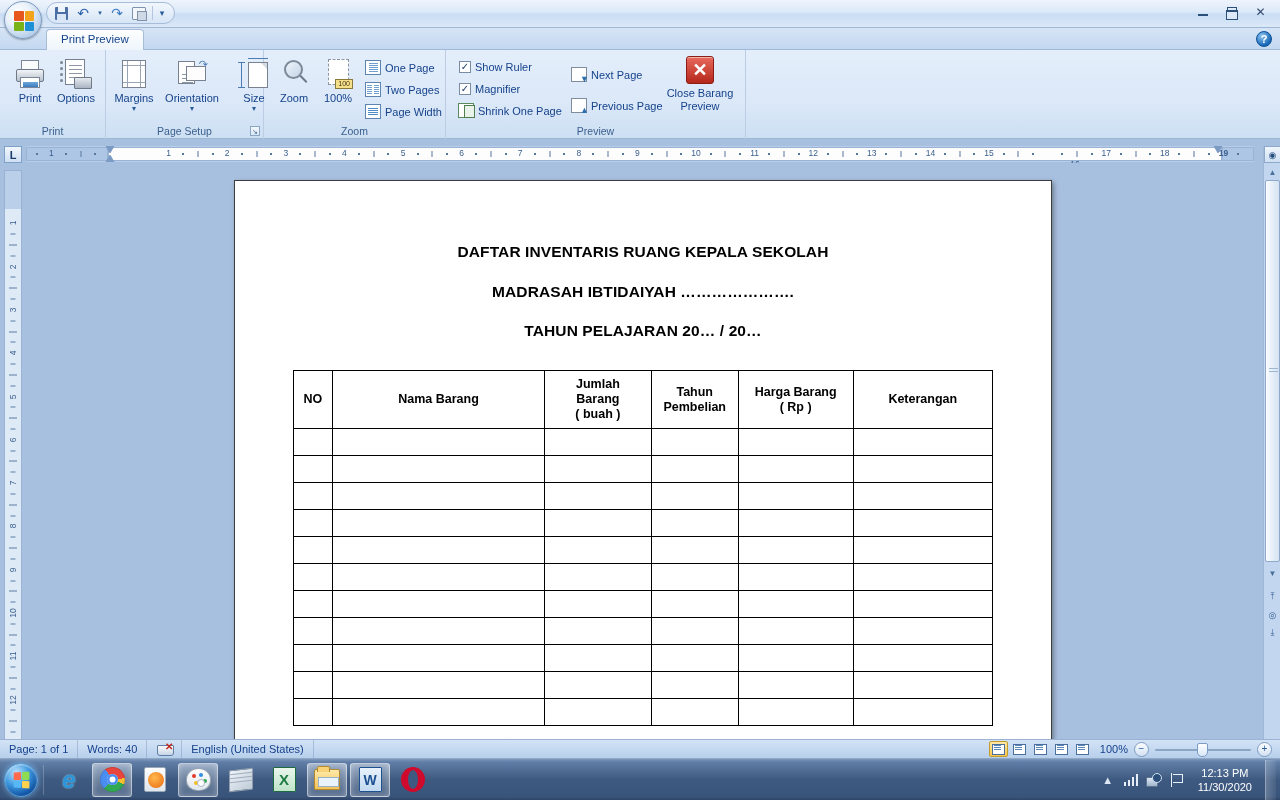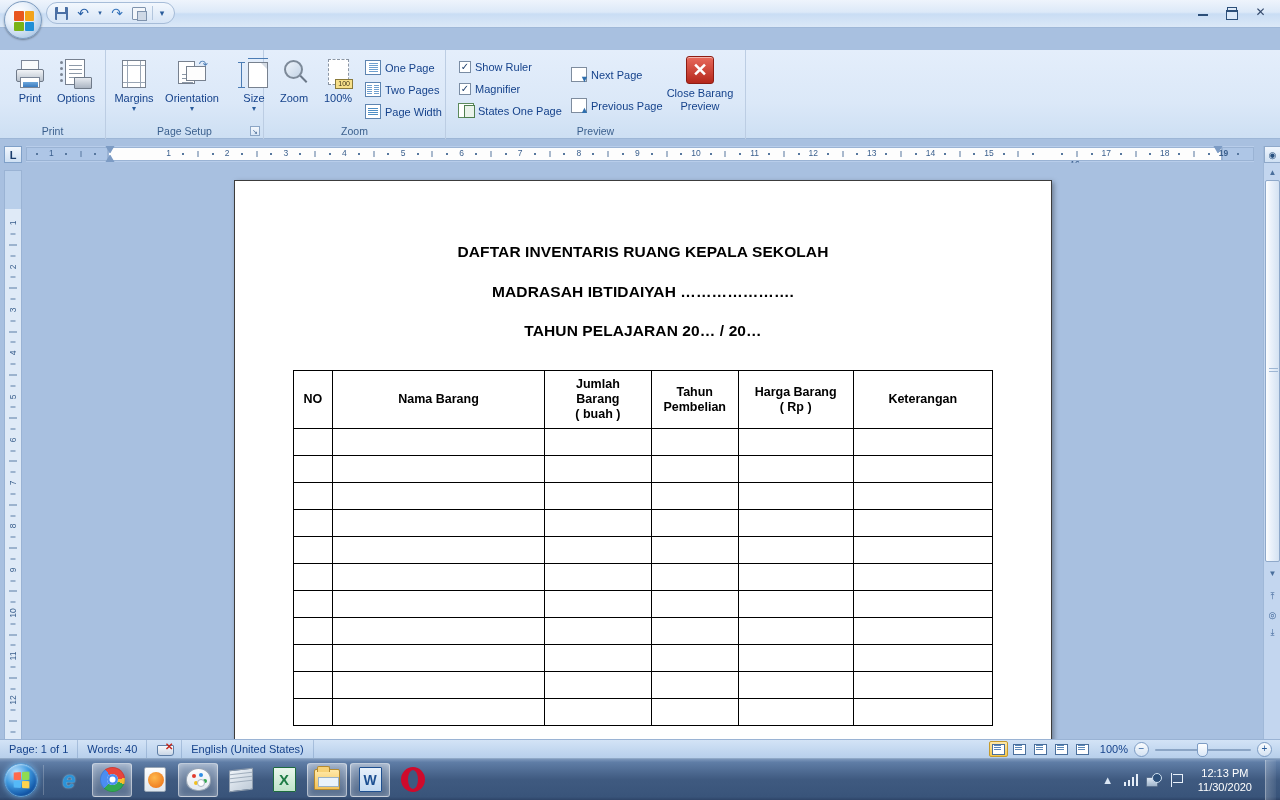--- a/index.html
+++ b/index.html
@@ -470,20 +470,24 @@
         </div>
       <div class="win-btn">
           <span class="wb-max"></span>
         </div>
       <div class="win-btn close">
           <span>✕</span>
         </div>
     </div>
   </div>
 
+  <div class="ribbon-tabs">
+    <div class="tab">Print Preview</div>
+    <div class="help-btn">?</div>
+  </div>
 
   <div class="ribbon">
 
     <div class="grp" style="left:0; width:106px;">
       <div class="bigbtn" style="left:4px;">
         <div class="ic">
           <span class="printer-top"></span>
             <span class="printer-body"></span>
             <span class="printer-out"></span>
         </div>
@@ -584,21 +588,21 @@
       <div class="smallbtn" style="left:10px; top:7px;">
         <span class="chk">✓</span>
         <span>Show Ruler</span>
       </div>
       <div class="smallbtn" style="left:10px; top:29px;">
         <span class="chk">✓</span>
         <span>Magnifier</span>
       </div>
       <div class="smallbtn" style="left:9px; top:51px;">
         <span class="sic sic-shrink"></span>
-        <span>States One Page</span>
+        <span>Shrink One Page</span>
       </div>
       <div class="smallbtn" style="left:122px; top:15px;">
         <span class="sic sic-next"></span>
         <span>Next Page</span>
       </div>
       <div class="smallbtn" style="left:122px; top:46px;">
         <span class="sic sic-prev"></span>
         <span>Previous Page</span>
       </div>
       <div class="closebig" style="left:218px;">

